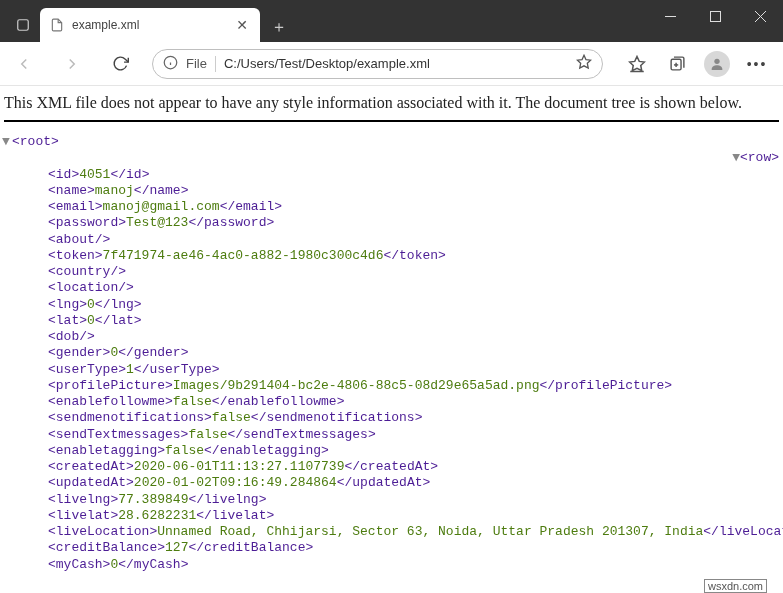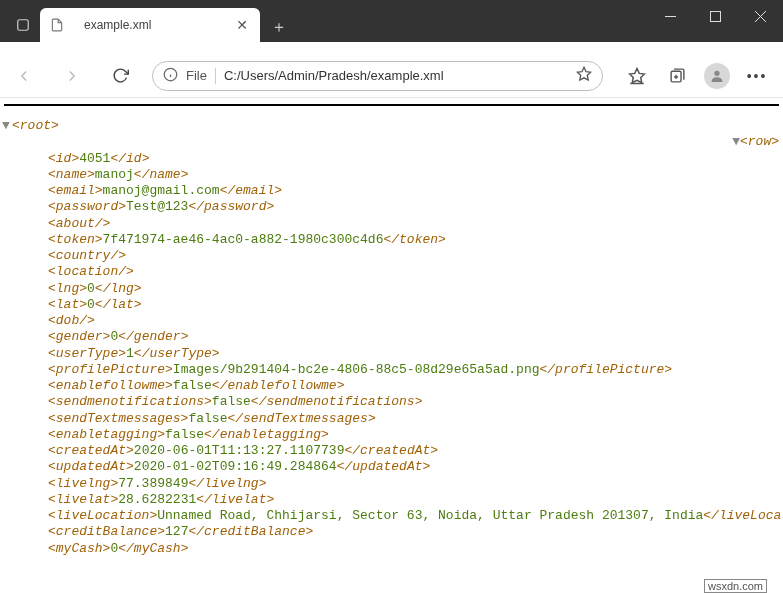--- a/index.html
+++ b/index.html
@@ -35,21 +35,21 @@
     margin-top: 4px;
   }
   .tab {
     background: #fff;
     height: 34px;
     min-width: 220px;
     border-radius: 6px 6px 0 0;
     display: flex;
     align-items: center;
     padding: 0 10px;
-    gap: 20px;
+    gap: 8px;
     color: #333;
     margin-top: 8px;
   }
   .tab .doc-icon { width: 14px; height: 14px; }
   .tab-title { flex: 1; font-size: 12px; color: #444; white-space: nowrap; overflow: hidden; }
   .tab .close { width: 16px; text-align: center; color: #555; font-size: 14px; }
   .newtab-btn {
     width: 30px; height: 30px; color: #ccc;
     display: flex; align-items: center; justify-content: center;
     margin-left: 4px; margin-top: 8px; font-size: 16px;
@@ -65,21 +65,20 @@
     color: #ddd;
   }
   .toolbar {
     height: 44px;
     background: #fff;
     border-bottom: 1px solid #e5e5e5;
     display: flex;
     align-items: center;
     padding: 0 8px;
     gap: 16px;
-    margin-top: 12px;
   }
   .nav-btn {
     width: 32px; height: 32px;
     display: flex; align-items: center; justify-content: center;
     color: #888;
     border-radius: 4px;
   }
   .nav-btn.enabled { color: #444; }
   .addr {
     flex: 1;
@@ -124,21 +123,21 @@
     font-family: Consolas, "Courier New", monospace;
     font-size: 13px;
     line-height: 1.25;
     white-space: nowrap;
   }
   .line { display: block; }
   .ind0 { padding-left: 8px; }
   .ind1 { padding-left: 22px; text-align: right; }
   .ind2 { padding-left: 44px; }
   .caret { color: #888; display: inline-block; width: 10px; margin-left: -10px; }
-  .tag { color: #a16207; font-style: italic; }
+  .tag { color: #4c1d95; }
   .val { color: #4d7c0f; }
 
   .watermark {
     position: absolute;
     bottom: 0; right: 16px;
     background: #fff;
     border: 1px solid #888;
     font-size: 11px;
     color: #555;
     padding: 0 3px;
@@ -207,21 +206,21 @@
   <div class="addr">
     <span>
       <svg width="15" height="15" viewBox="0 0 24 24" fill="none" stroke="#666" stroke-width="2">
           <circle cx="12" cy="12" r="10"></circle>
           <line x1="12" y1="16" x2="12" y2="12"></line>
           <line x1="12" y1="8" x2="12.01" y2="8"></line>
         </svg>
     </span>
     <span>File</span>
     <span class="sep"></span>
-    <span class="addr-text">C:/Users/Admin/Pradesh/example.xml</span>
+    <span class="addr-text">C:/Users/Test/Desktop/example.xml</span>
     <span class="star">
       <svg width="16" height="16" viewBox="0 0 24 24" fill="none" stroke="#555" stroke-width="2">
           <polygon points="12 2 15 8.5 22 9.3 17 14 18.3 21 12 17.8 5.7 21 7 14 2 9.3 9 8.5 12 2"></polygon>
         </svg>
     </span>
   </div>
   <div class="right-icons">
     <div class="icon-btn">
       <svg width="18" height="18" viewBox="0 0 24 24" fill="none" stroke="#555" stroke-width="2">
           <polygon points="12 2 15 8.5 22 9.3 17 14 18.3 21 12 17.8 5.7 21 7 14 2 9.3 9 8.5 12 2"></polygon>
@@ -244,20 +243,21 @@
           </svg>
       </div>
     </div>
     <div class="icon-btn">
         <span class="menu-dots">•••</span>
       </div>
   </div>
 </div>
 
 <div class="content">
+  <div class="notice">This XML file does not appear to have any style information associated with it. The document tree is shown below.</div>
   <div class="hr"></div>
 
   <div class="xml" id="xml-tree">
     <span class="line ind0"><span class="caret">▼</span><span class="tag">&lt;root&gt;</span></span>
     <span class="line ind1"><span class="caret">▼</span><span class="tag">&lt;row&gt;</span></span>
     <div id="xml-fields">
         <span class="line ind2"><span class="tag">&lt;id&gt;</span><span class="val">4051</span><span class="tag">&lt;/id&gt;</span></span>
         <span class="line ind2"><span class="tag">&lt;name&gt;</span><span class="val">manoj</span><span class="tag">&lt;/name&gt;</span></span>
         <span class="line ind2"><span class="tag">&lt;email&gt;</span><span class="val">manoj@gmail.com</span><span class="tag">&lt;/email&gt;</span></span>
         <span class="line ind2"><span class="tag">&lt;password&gt;</span><span class="val">Test@123</span><span class="tag">&lt;/password&gt;</span></span>

